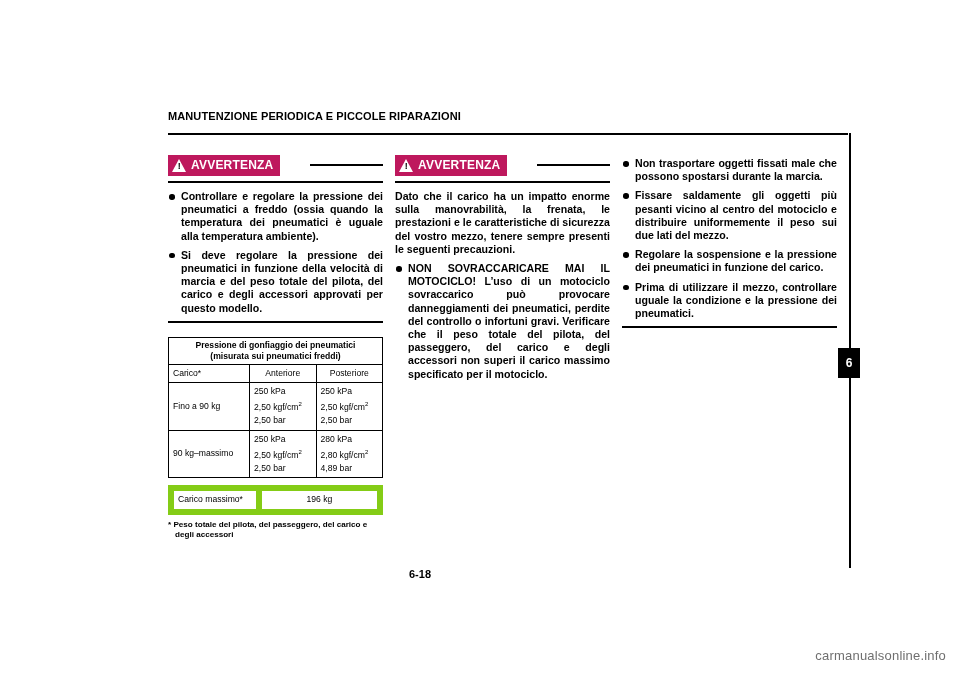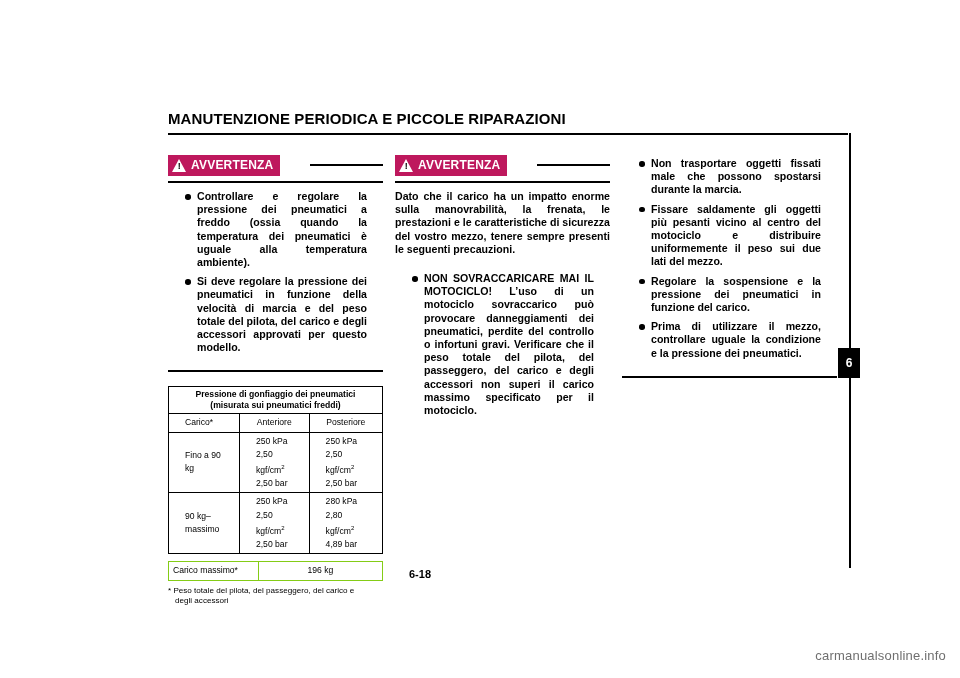--- a/index.html
+++ b/index.html
@@ -20,21 +20,21 @@
     left: 0; top: 0;
     width: 960px;
     height: 678px;
   }
   
   .header-title {
     position: absolute;
     left: 168px;
     top: 110px;
     width: 700px;
-    font-size: 15px;
+    font-size: 11px;
     font-weight: bold;
     letter-spacing: 0.1px;
     white-space: nowrap;
   }
   .header-rule {
     position: absolute;
     left: 168px;
     top: 133px;
     width: 680px;
     height: 2px;
@@ -130,21 +130,21 @@
   .thin-rule {
     width: 100%;
     height: 1px;
     background: #000;
     margin-top: 5px;
   }
 
   
   ul.bl {
     list-style: none;
-    margin: 16px;
+    margin: 0;
     padding: 0;
   }
   ul.bl li {
     position: relative;
     padding-left: 13px;
     margin-bottom: 6px;
     text-align: justify;
     font-weight: bold;
   }
   ul.bl li::before {
@@ -166,50 +166,50 @@
   
   table.spec {
     border-collapse: collapse;
     width: 100%;
     margin-top: 14px;
     font-size: 8.6px;
     font-weight: normal;
   }
   table.spec td, table.spec th {
     border: 1px solid #000;
-    padding: 2px 16px;
+    padding: 2px 4px;
     vertical-align: middle;
     font-weight: normal;
   }
   table.spec th {
     font-weight: bold;
     text-align: center;
     font-size: 8.6px;
     line-height: 11px;
   }
   td.c { text-align: center; }
   td.l { text-align: left; }
   .sup { font-size: 6px; vertical-align: super; }
 
   table.spec2 {
     border-collapse: collapse;
     width: 100%;
     margin-top: 7px;
     font-size: 8.6px;
   }
   table.spec2 td {
-    border: 1px solid #84cc16;
+    border: 6px solid #84cc16;
     padding: 2.5px 4px;
     font-weight: normal;
   }
   .footnote {
     margin-top: 5px;
     font-size: 8.1px;
     line-height: 10px;
-    font-weight: normal;
+    font-weight: bold;
     text-align: justify;
   }
   .footnote .ind { display: block; padding-left: 7px; }
 
   
   .page-num {
     position: absolute;
     left: 0; top: 568px;
     width: 840px;
     text-align: center;

